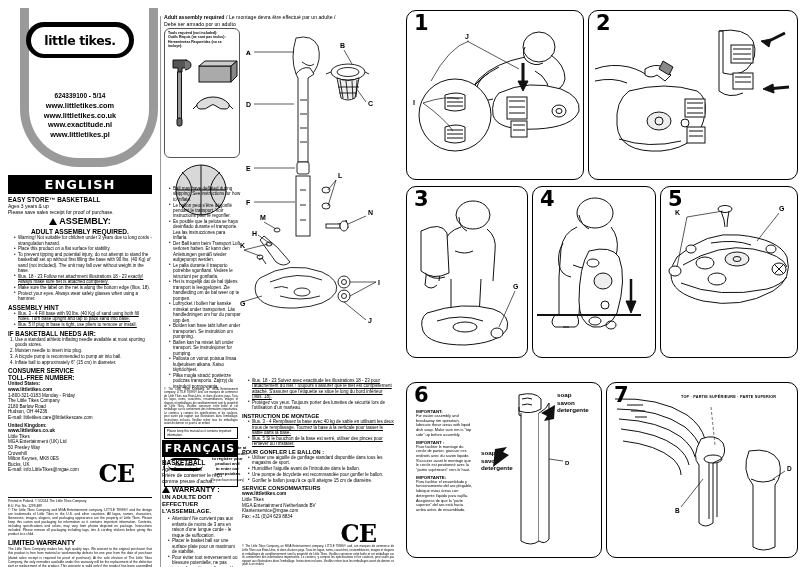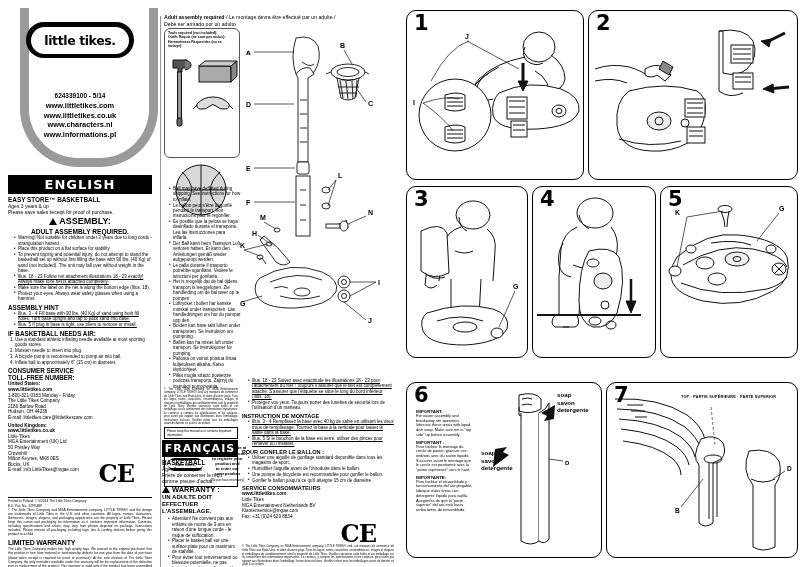--- a/index.html
+++ b/index.html
@@ -95,22 +95,22 @@
       <div class="u-shape"></div>
       <div class="logo-pill">
         <div class="logo-pill-in">
           <span class="logo-text">little tikes.</span>
         </div>
       </div>
       <div class="part-no">624339100 - 5/14</div>
       <div class="urls">
         <div>www.littletikes.com</div>
         <div>www.littletikes.co.uk</div>
-        <div>www.characters.nl</div>
-        <div>www.informations.pl</div>
+        <div>www.exactitude.nl</div>
+        <div>www.littletikes.pl</div>
       </div>
     </div>
 
     <div class="lang-bar">ENGLISH</div>
 
     <div class="lbody">
       <div class="h-prod">EASY STORE™ BASKETBALL</div>
       <div class="t-xs">Ages 3 years &amp; up</div>
       <div class="t-xs">Please save sales receipt for proof of purchase.</div>
 

